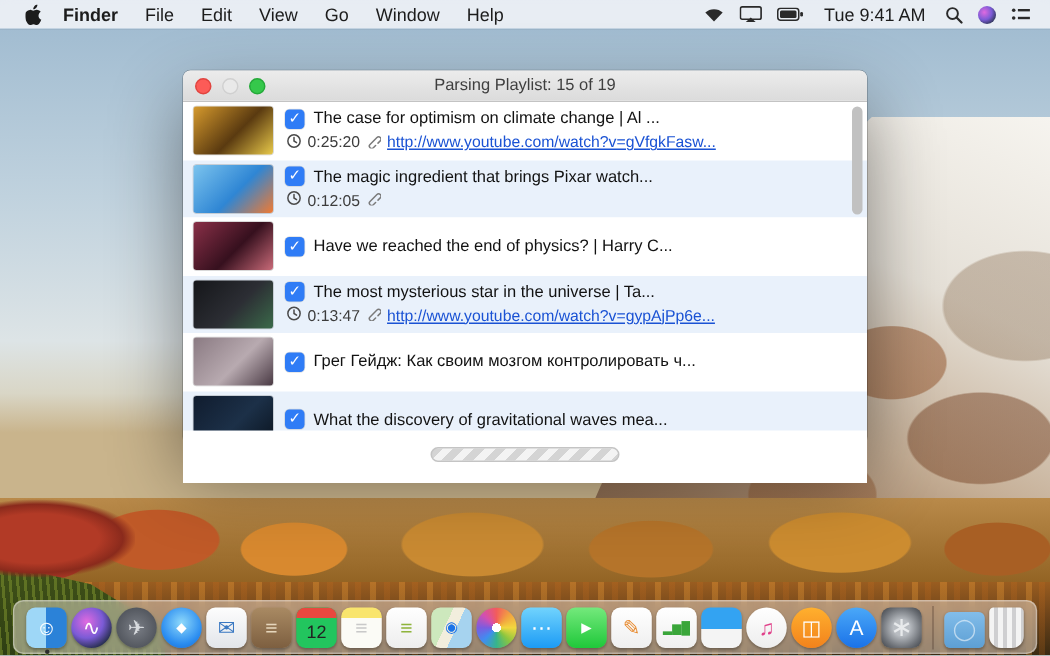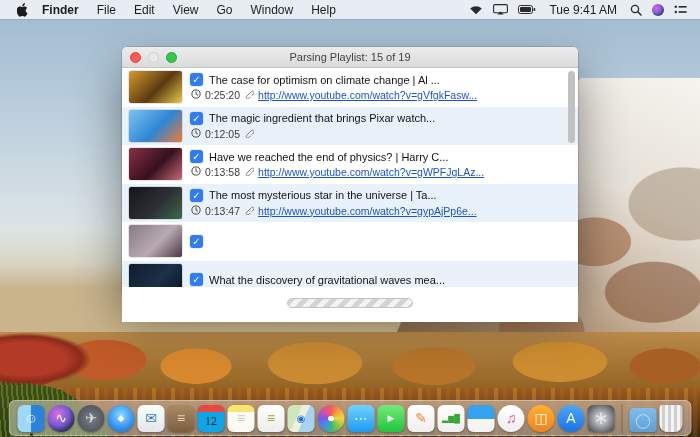--- a/index.html
+++ b/index.html
@@ -102,21 +102,21 @@
     border:1px solid rgba(255,255,255,.35); border-radius:7px; }
   .dock-icon { width:27px; height:27px; border-radius:6px; position:relative; flex:none;
     display:flex; align-items:center; justify-content:center; font-size:14px;
     box-shadow:0 1px 2px rgba(0,0,0,.3); margin:0 1px; }
   .dock-icon.circle { border-radius:50%; }
   .dock-icon.folder { border-radius:4px; height:24px; margin-top:3px; }
   .dock-icon.trash  { border-radius:3px 3px 8px 8px; width:23px; height:27px; box-shadow:0 1px 2px rgba(0,0,0,.35); }
   .dock-sep { width:1px; height:29px; background:rgba(70,50,40,.4); margin:0 5px; }
   .run-dot { position:absolute; bottom:-4px; left:50%; transform:translateX(-50%);
     width:3px; height:3px; border-radius:50%; background:#2c2c2c; }
-  .dock-icon.calendar { background:#0ea5e9; overflow:hidden;font-family:Liberation Serif, serif; }
+  .dock-icon.calendar { background:#22c55e; overflow:hidden; }
   .cal-top { position:absolute; top:0; left:0; right:0; height:7px; background:#e8483f; }
   .cal-day { font-size:12px; color:#222; margin-top:6px; }
   .glyph { pointer-events:none; }
 </style>
 </head>
 <body>
 
 <div id="screen">
 
   <div class="wp-sky"></div>
@@ -233,58 +233,48 @@
             </div>
           </div>
         </div>
         <div class="row">
           <div class="thumb" style="background: linear-gradient(135deg, rgb(138, 48, 72) 0%, rgb(54, 16, 30) 55%, rgb(200, 106, 120) 100%);"></div>
           <div class="rowmain">
             <div class="line1">
               <span class="checkbox">✓</span>
               <span class="vtitle">Have we reached the end of physics? | Harry C...</span>
             </div>
+          </div>
+        </div>
+        <div class="row alt">
+          <div class="thumb" style="background: linear-gradient(135deg, rgb(21, 22, 26) 0%, rgb(44, 46, 52) 55%, rgb(59, 106, 74) 100%);"></div>
+          <div class="rowmain">
+            <div class="line1">
+              <span class="checkbox">✓</span>
+              <span class="vtitle">The most mysterious star in the universe | Ta...</span>
+            </div>
             <div class="line2">
               <span><svg width="10" height="10" viewBox="0 0 10 10">
                   <circle cx="5" cy="5" r="4.1" fill="none" stroke="#4a4a4a"></circle>
                   <path d="M5 2.7 V5 L6.7 6.1" stroke="#4a4a4a" fill="none" stroke-linecap="round"></path>
                 </svg></span>
-              <span>0:13:58</span>
-              <span><svg width="10" height="10" viewBox="0 0 10 10">
-                  <path d="M4.2 5.8 L7.3 2.7 a1.55 1.55 0 0 1 2.2 2.2 L8 6.4 M5.8 4.2 L2.7 7.3 a1.55 1.55 0 0 0 2.2 2.2 L6.4 8" stroke="#7a7a7a" fill="none" stroke-width="1" stroke-linecap="round"></path>
-                </svg></span>
-              <span class="url">http://www.youtube.com/watch?v=gWPFJgLAz...</span>
-            </div>
-          </div>
-        </div>
-        <div class="row alt">
-          <div class="thumb" style="background: linear-gradient(135deg, rgb(21, 22, 26) 0%, rgb(44, 46, 52) 55%, rgb(59, 106, 74) 100%);"></div>
-          <div class="rowmain">
-            <div class="line1">
-              <span class="checkbox">✓</span>
-              <span class="vtitle">The most mysterious star in the universe | Ta...</span>
-            </div>
-            <div class="line2">
-              <span><svg width="10" height="10" viewBox="0 0 10 10">
-                  <circle cx="5" cy="5" r="4.1" fill="none" stroke="#4a4a4a"></circle>
-                  <path d="M5 2.7 V5 L6.7 6.1" stroke="#4a4a4a" fill="none" stroke-linecap="round"></path>
-                </svg></span>
               <span>0:13:47</span>
               <span><svg width="10" height="10" viewBox="0 0 10 10">
                   <path d="M4.2 5.8 L7.3 2.7 a1.55 1.55 0 0 1 2.2 2.2 L8 6.4 M5.8 4.2 L2.7 7.3 a1.55 1.55 0 0 0 2.2 2.2 L6.4 8" stroke="#7a7a7a" fill="none" stroke-width="1" stroke-linecap="round"></path>
                 </svg></span>
               <span class="url">http://www.youtube.com/watch?v=gypAjPp6e...</span>
             </div>
           </div>
         </div>
         <div class="row">
           <div class="thumb" style="background: linear-gradient(135deg, rgb(138, 122, 130) 0%, rgb(184, 170, 176) 55%, rgb(74, 58, 68) 100%);"></div>
           <div class="rowmain">
             <div class="line1">
               <span class="checkbox">✓</span>
+              <span class="vtitle">Грег Гейдж: Как своим мозгом контролировать ч...</span>
             </div>
           </div>
         </div>
         <div class="row alt">
           <div class="thumb" style="background: linear-gradient(135deg, rgb(16, 28, 46) 0%, rgb(28, 48, 72) 55%, rgb(10, 20, 32) 100%);"></div>
           <div class="rowmain">
             <div class="line1">
               <span class="checkbox">✓</span>
               <span class="vtitle">What the discovery of gravitational waves mea...</span>
             </div>

